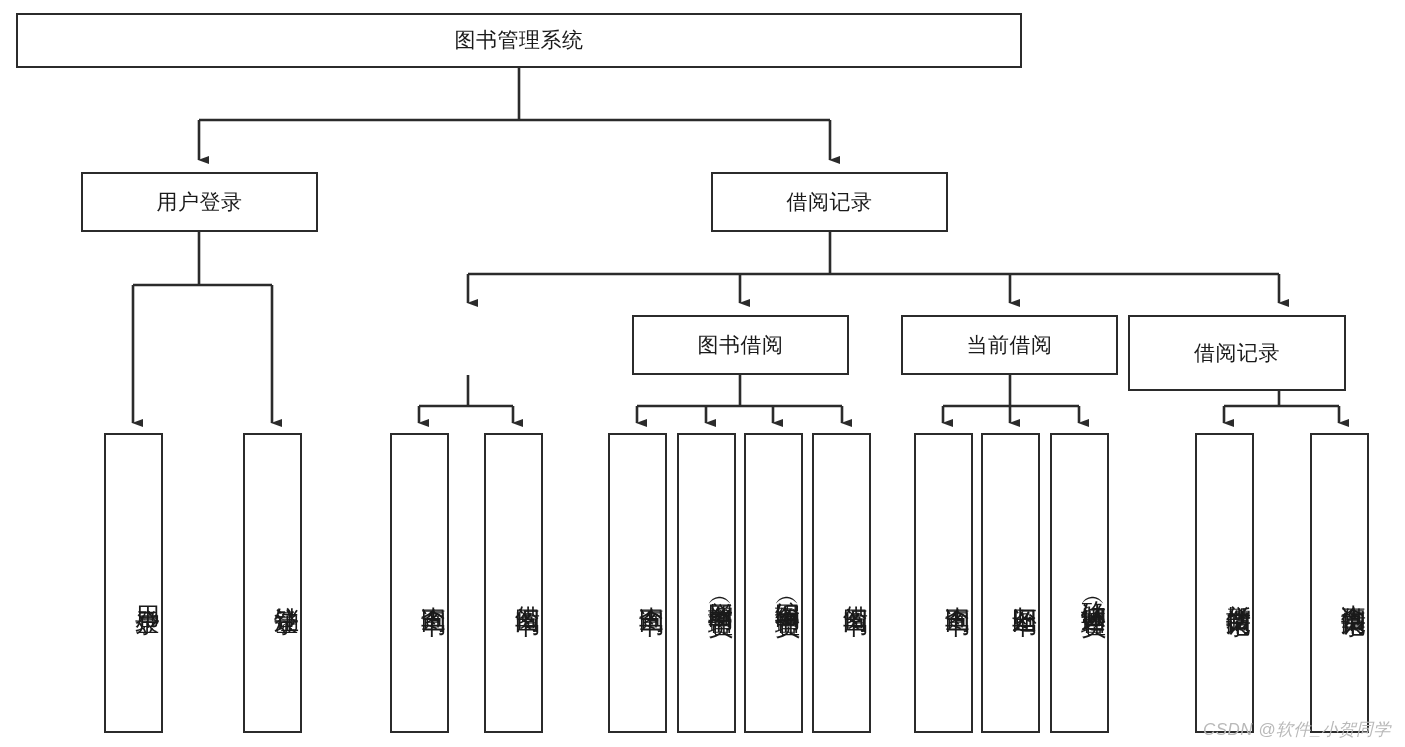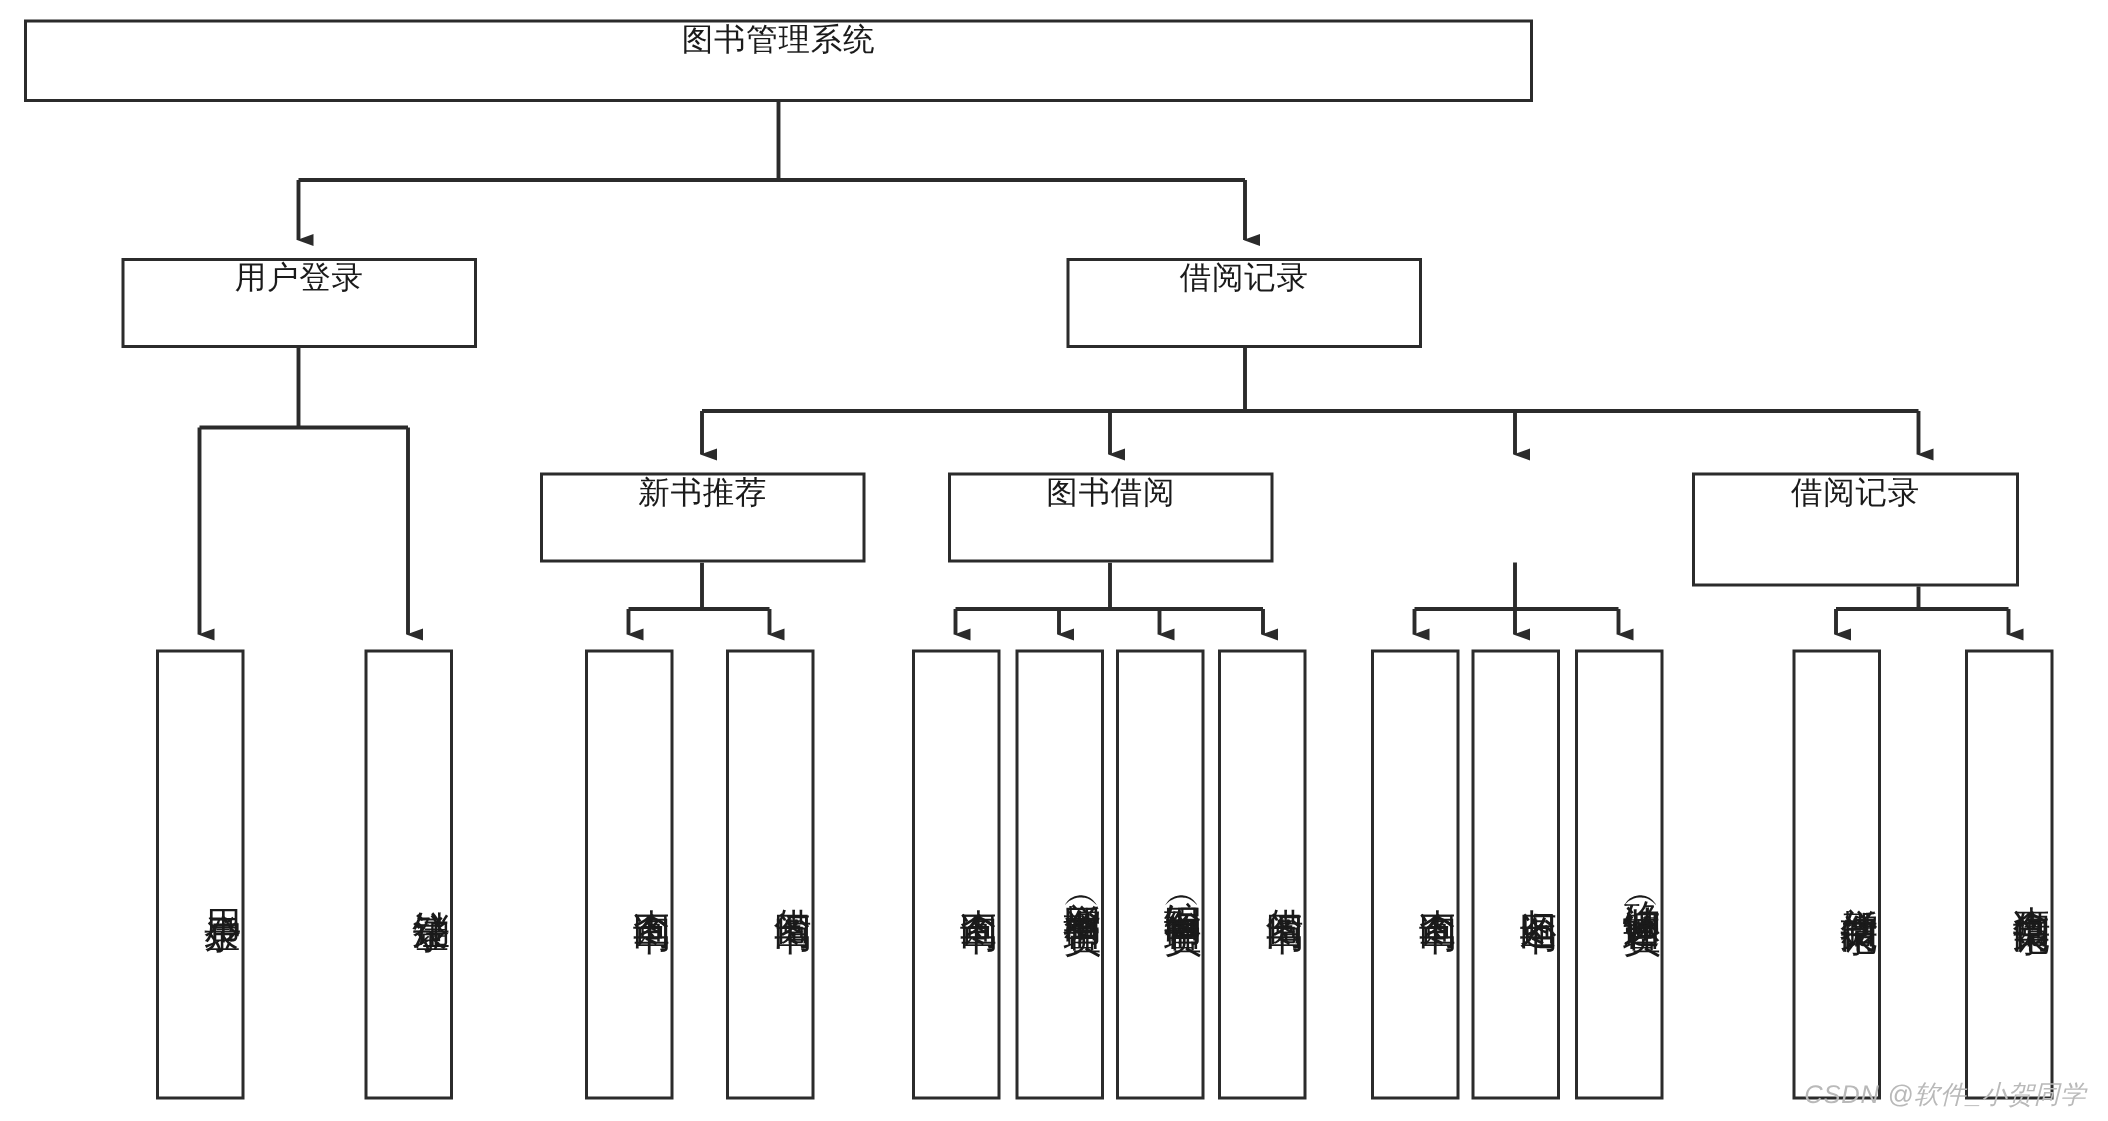--- a/index.html
+++ b/index.html
@@ -25,20 +25,21 @@
     width: 1405px;
     height: 747px;
     pointer-events: none;
   }
   .node {
     position: absolute;
     box-sizing: border-box;
     background: #ffffff;
     border: 2px solid #2b2b2b;
     display: flex;
+    align-items: center;
     justify-content: center;
     color: #1a1a1a;
   }
   .node .label {
     display: block;
     text-align: center;
     line-height: 1.18;
     letter-spacing: 0.5px;
   }
   .node-h .label {
@@ -143,28 +144,28 @@
   </div>
 
   <div class="node node-h" style="left:81px; top:172px; width:237px; height:60px;">
     <span class="label">用户登录</span>
   </div>
 
   <div class="node node-h" style="left:711px; top:172px; width:237px; height:60px;">
     <span class="label">借阅记录</span>
   </div>
 
-  <div class="node node-h" style="left:360px; top:315px; width:217px; height:60px;">
-    <span class="label">新书推荐</span>
-  </div>
 
   <div class="node node-h" style="left:632px; top:315px; width:217px; height:60px;">
     <span class="label">图书借阅</span>
   </div>
 
+  <div class="node node-h" style="left:901px; top:315px; width:217px; height:60px;">
+    <span class="label">当前借阅</span>
+  </div>
 
   <div class="node node-h" style="left:1128px; top:315px; width:218px; height:76px;">
     <span class="label">借阅记录</span>
   </div>
 
   <div class="node node-v" style="left:104px; top:433px; width:59px; height:300px;">
     <span class="label">用户登录</span>
   </div>
 
   <div class="node node-v" style="left:243px; top:433px; width:59px; height:300px;">

